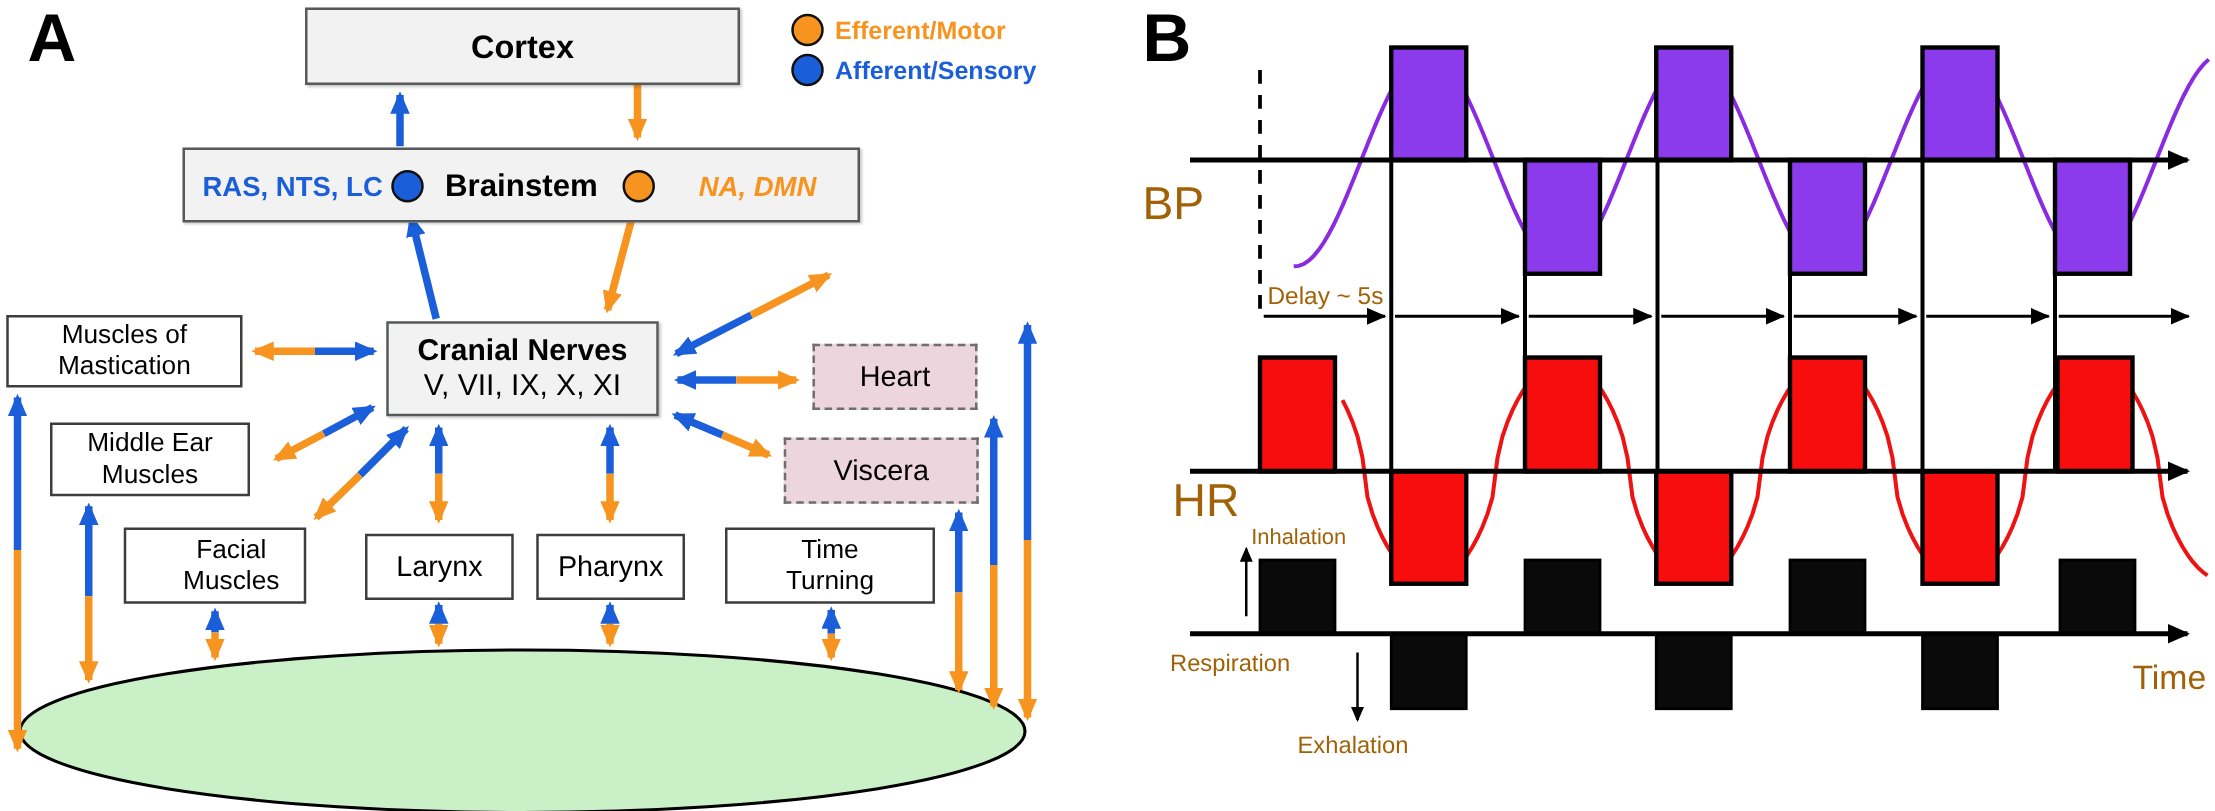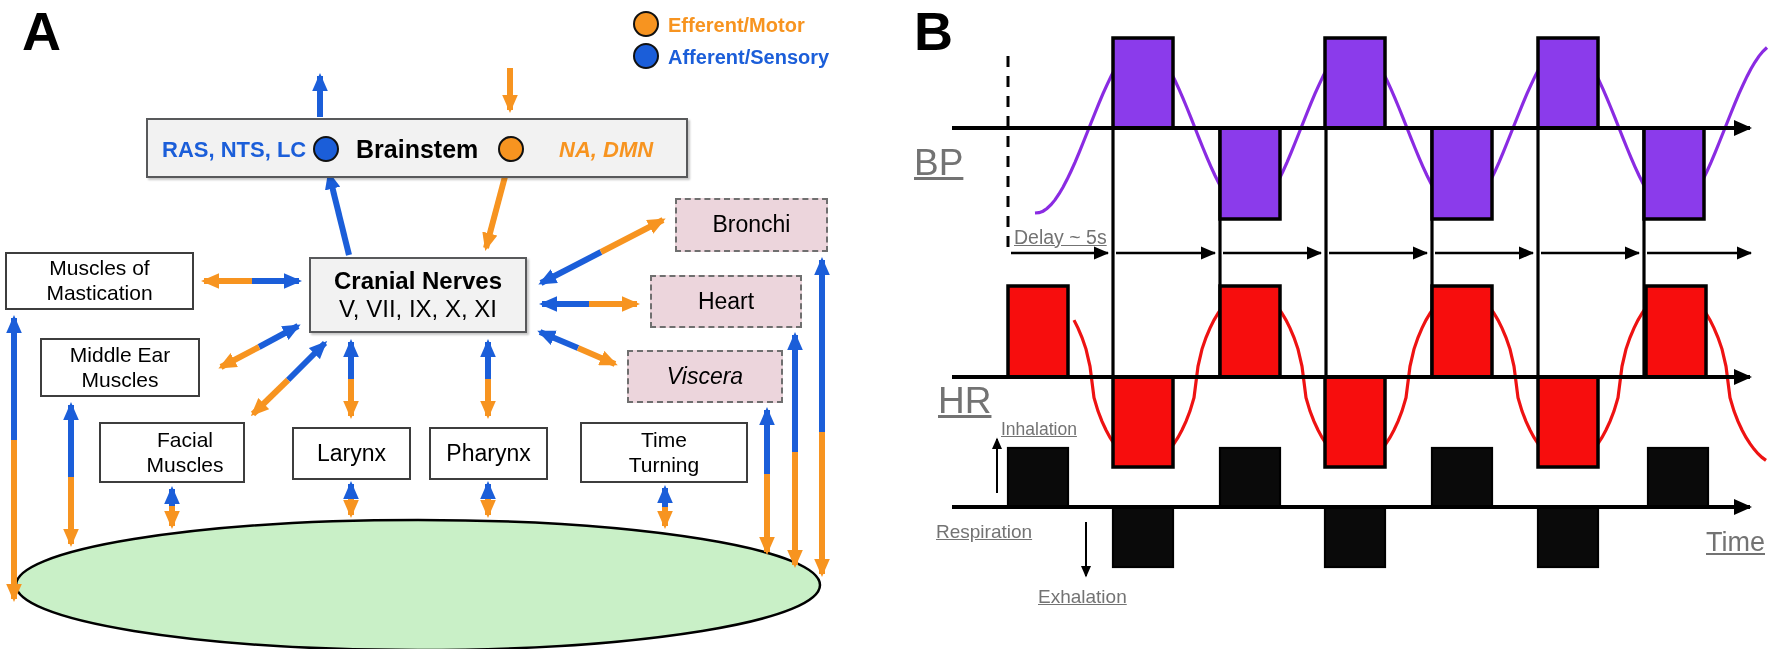--- a/index.html
+++ b/index.html
@@ -12,21 +12,21 @@
       box-shadow:1.5px 1.5px 2px rgba(0,0,0,.22);box-sizing:border-box;}
   .bx.white{background:#ffffff;border:2px solid #3d3d3d;box-shadow:none;}
   .bx.pink{background:#ECD5DC;border:2px dashed #6f6f6f;box-shadow:none;}
   .t-bold{font-weight:bold;}
   .two{font-size:21px;}
   .one{font-size:23px;}
   .bdot{position:absolute;width:26px;height:26px;border-radius:50%;border:2.5px solid #111;box-sizing:border-box;}
   .legend-row{position:absolute;display:flex;align-items:flex-end;gap:9px;}
   .legend-dot{width:26px;height:26px;border-radius:50%;border:2.5px solid #111;box-sizing:border-box;flex:0 0 auto;}
   .legend-text{font-size:20px;font-weight:bold;}
-  .blab{position:absolute;color:#737373;text-decoration:underline;}
+  .blab{position:absolute;color:#a16207;}
   .abs{position:absolute;}
 </style>
 </head>
 <body>
 
 <div id="canvas">
 
   <svg id="bgsvg" width="1772" height="649">
     <defs>
       <marker id="mB" markerUnits="strokeWidth" markerWidth="3" markerHeight="2.6" viewBox="0 0 3 2.6" refX="2.5" refY="1.3" orient="auto">
@@ -154,20 +154,23 @@
 
   <div class="legend-row" style="left:633px;top:11px;">
     <span class="legend-dot" style="background:#F79420;"></span>
     <span class="legend-text" style="color:#F79420;">Efferent/Motor</span>
   </div>
   <div class="legend-row" style="left:633px;top:43px;">
     <span class="legend-dot" style="background:#1B5ED9;"></span>
     <span class="legend-text" style="color:#1B5ED9;">Afferent/Sensory</span>
   </div>
 
+  <div class="bx" style="left:244px;top:6px;width:348px;height:62px;">
+    <span class="t-bold" style="font-size:26px;">Cortex</span>
+  </div>
 
   <div class="bx" style="left:146px;top:118px;width:542px;height:60px;">
     <span class="abs t-bold" style="left:14px;top:17px;font-size:22px;color:#1B5ED9;">RAS, NTS, LC</span>
     <span class="bdot" style="left:165px;top:16px;background:#1B5ED9;"></span>
     <span class="abs t-bold" style="left:208px;top:15px;font-size:25px;color:#000;">Brainstem</span>
     <span class="bdot" style="left:350px;top:16px;background:#F79420;"></span>
     <span class="abs t-bold" style="left:411px;top:17px;font-size:22px;color:#F79420;font-style:italic;">NA, DMN</span>
   </div>
 
   <div class="bx" style="left:309px;top:257px;width:218px;height:76px;">
@@ -196,29 +199,26 @@
 
   <div class="bx white one" style="left:429px;top:427px;width:119px;height:53px;">
     <span>Pharynx</span>
   </div>
 
   <div class="bx white two" style="left:580px;top:422px;width:168px;height:61px;">
     <span>Time</span>
     <span>Turning</span>
   </div>
 
-  <div class="bx pink one" style="left:675px;top:198px;width:153px;height:54px;">
-    <span>Bronchi</span>
-  </div>
-
-  <div class="bx pink one" style="left:650px;top:275px;width:152px;height:53px;">
+
+  <div class="bx pink one" style="left:650px;top:275px;width:132px;height:53px;">
     <span>Heart</span>
   </div>
 
-  <div class="bx pink one" style="left:627px;top:350px;width:156px;height:53px;font-style:italic;">
+  <div class="bx pink one" style="left:627px;top:350px;width:156px;height:53px;">
     <span>Viscera</span>
   </div>
 
 
   <div class="blab" style="left:914px;top:142px;font-size:37px;">BP</div>
   <div class="blab" style="left:938px;top:380px;font-size:37px;">HR</div>
   <div class="blab" style="left:1014px;top:226px;font-size:19.5px;">Delay ~ 5s</div>
   <div class="blab" style="left:1001px;top:419px;font-size:17.5px;">Inhalation</div>
   <div class="blab" style="left:936px;top:521px;font-size:19px;">Respiration</div>
   <div class="blab" style="left:1038px;top:586px;font-size:19px;">Exhalation</div>

